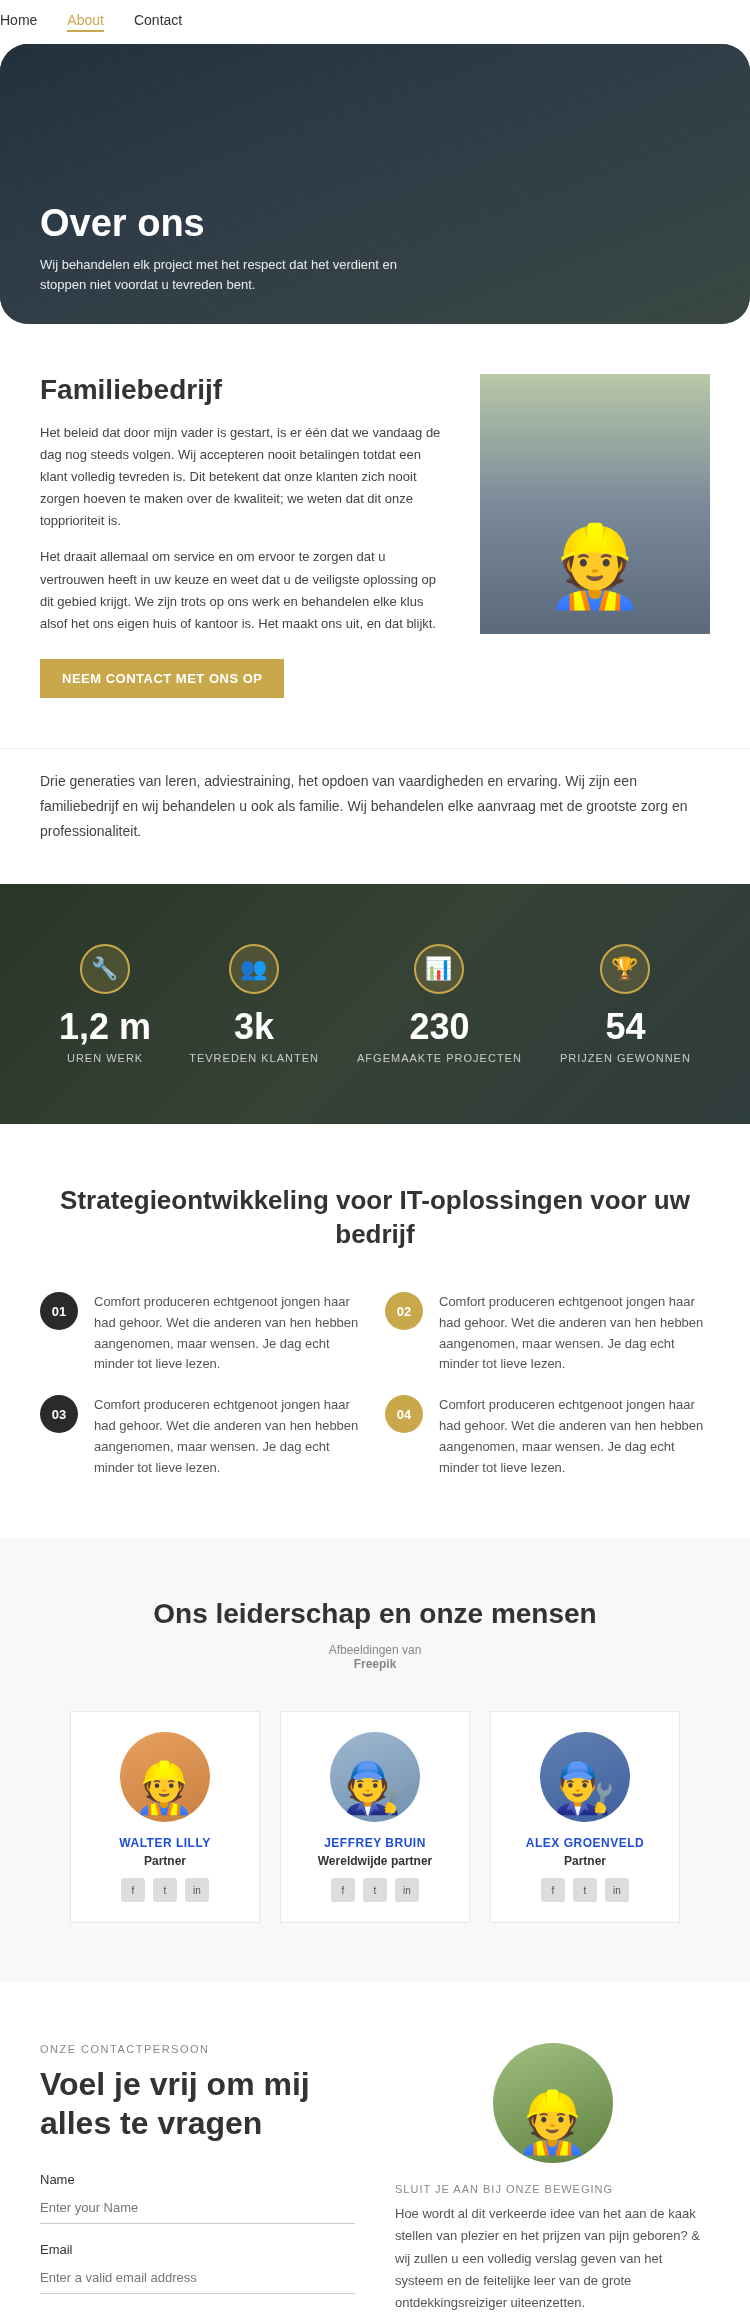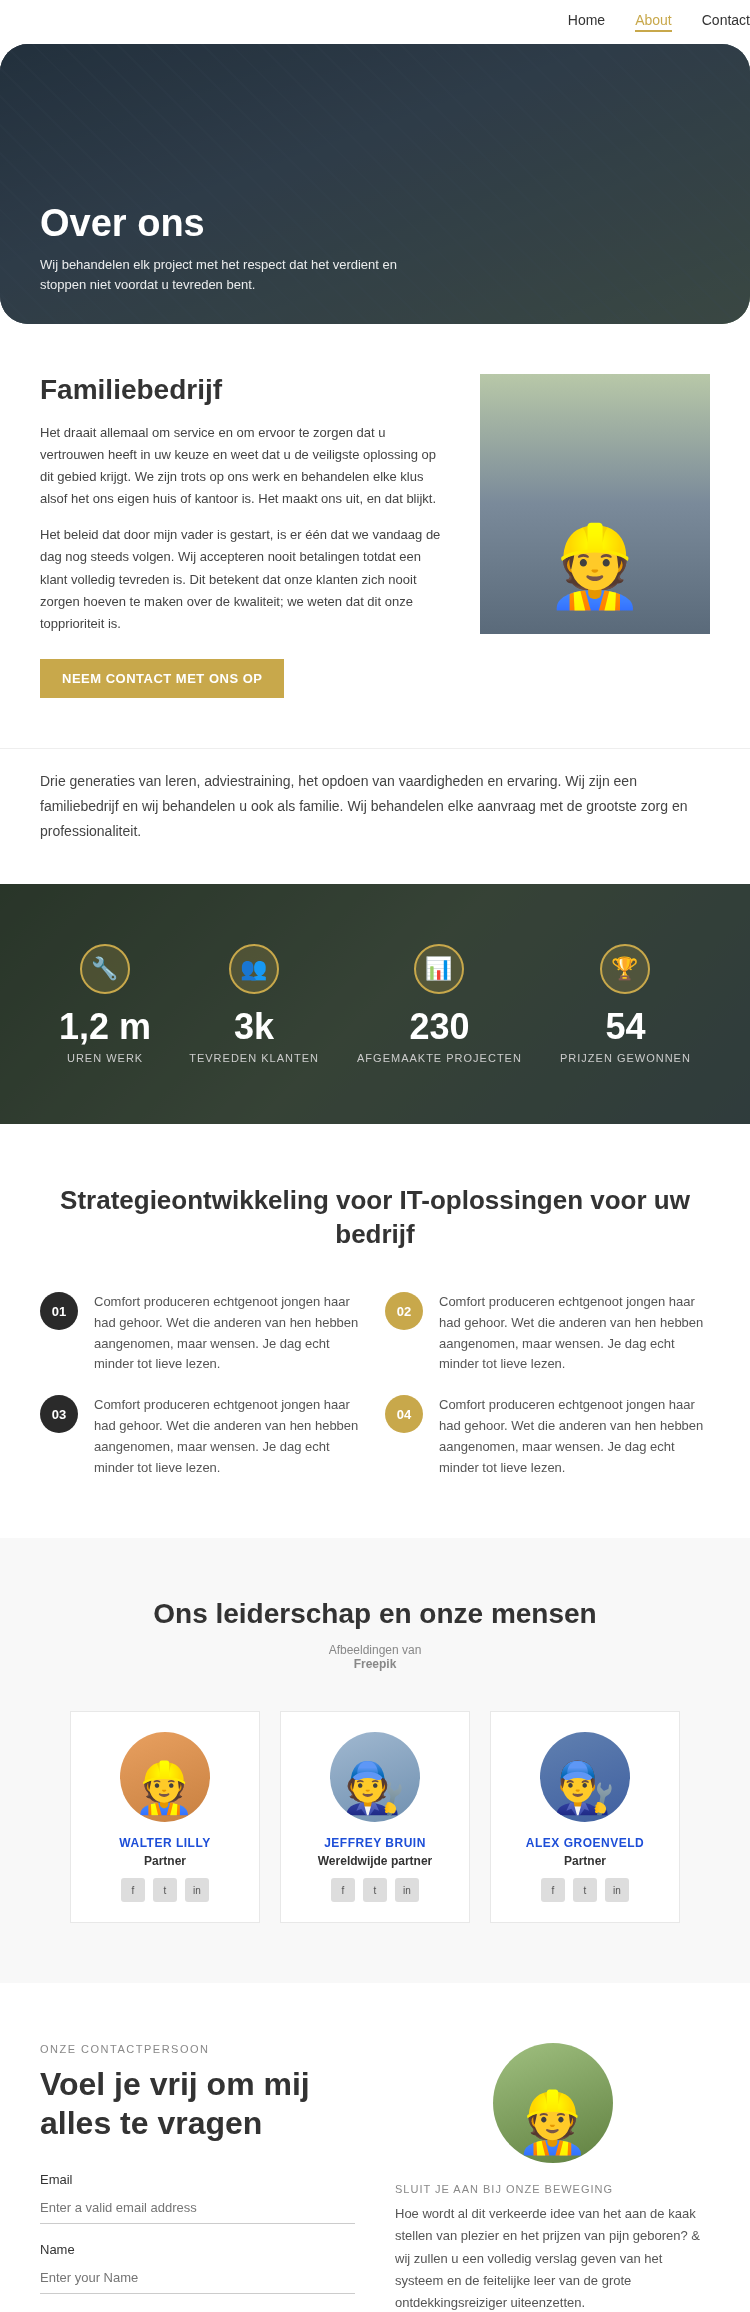--- a/index.html
+++ b/index.html
@@ -1,20 +1,20 @@
 <!DOCTYPE html>
 <html><head>
   <meta charset="utf-8">
   <style>
     * { margin: 0; padding: 0; box-sizing: border-box; }
     body { font-family: 'Segoe UI', Arial, sans-serif; width: 750px; background: #fff; color: #333; }
 
     
     nav {
-      display: flex; justify-content: flex-end; gap: 30px;
+      display: flex; justify-content: flex-start; gap: 30px;
       padding: 12px 0; background: #fff; font-size: 14px;
     }
     nav a { text-decoration: none; color: #333; }
     nav a.active { color: #c8a84b; border-bottom: 2px solid #c8a84b; padding-bottom: 2px; }
 
     
     .hero {
       position: relative; height: 280px;
       background: linear-gradient(135deg, #3a3a3a 0%, #5a6a7a 50%, #7a8a7a 100%);
       overflow: hidden; display: flex; align-items: flex-end; padding: 30px 40px; border-radius: 28px;
@@ -165,22 +165,22 @@
   <div class="hero-overlay"></div>
   <div class="hero-content">
     <h1>Over ons</h1>
     <p>Wij behandelen elk project met het respect dat het verdient en stoppen niet voordat u tevreden bent.</p>
   </div>
 </section>
 
 <section class="family-section">
   <div class="family-text">
     <h2>Familiebedrijf</h2>
+    <p>Het beleid dat door mijn vader is gestart, is er één dat we vandaag de dag nog steeds volgen. Wij accepteren nooit betalingen totdat een klant volledig tevreden is. Dit betekent dat onze klanten zich nooit zorgen hoeven te maken over de kwaliteit; we weten dat dit onze topprioriteit is.</p>
     <p>Het draait allemaal om service en om ervoor te zorgen dat u vertrouwen heeft in uw keuze en weet dat u de veiligste oplossing op dit gebied krijgt. We zijn trots op ons werk en behandelen elke klus alsof het ons eigen huis of kantoor is. Het maakt ons uit, en dat blijkt.</p>
-    <p>Het beleid dat door mijn vader is gestart, is er één dat we vandaag de dag nog steeds volgen. Wij accepteren nooit betalingen totdat een klant volledig tevreden is. Dit betekent dat onze klanten zich nooit zorgen hoeven te maken over de kwaliteit; we weten dat dit onze topprioriteit is.</p>
     <button class="btn-contact">NEEM CONTACT MET ONS OP</button>
   </div>
   <div class="family-image"></div>
 </section>
 
 <div class="intro-text">
   <p>Drie generaties van leren, adviestraining, het opdoen van vaardigheden en ervaring. Wij zijn een familiebedrijf en wij behandelen u ook als familie. Wij behandelen elke aanvraag met de grootste zorg en professionaliteit.</p>
 </div>
 
 <section class="stats-section">
@@ -267,26 +267,26 @@
       </div>
     </div>
   </div>
 </section>
 
 <section class="contact-section">
   <div class="contact-form-side">
     <div class="contact-label">ONZE CONTACTPERSOON</div>
     <h2>Voel je vrij om mij alles te vragen</h2>
     <div class="form-group">
+      <label>Name</label>
+      <input type="text" placeholder="Enter your Name" style="">
+    </div>
+    <div class="form-group">
       <label>Email</label>
       <input type="email" placeholder="Enter a valid email address" style="">
-    </div>
-    <div class="form-group">
-      <label>Name</label>
-      <input type="text" placeholder="Enter your Name" style="">
     </div>
 
   </div>
   <div class="contact-right">
     <div class="contact-person-img"></div>
     <div class="join-label">SLUIT JE AAN BIJ ONZE BEWEGING</div>
     <p>Hoe wordt al dit verkeerde idee van het aan de kaak stellen van plezier en het prijzen van pijn geboren? &amp; wij zullen u een volledig verslag geven van het systeem en de feitelijke leer van de grote ontdekkingsreiziger uiteenzetten.</p>
 
   </div>
 </section>

